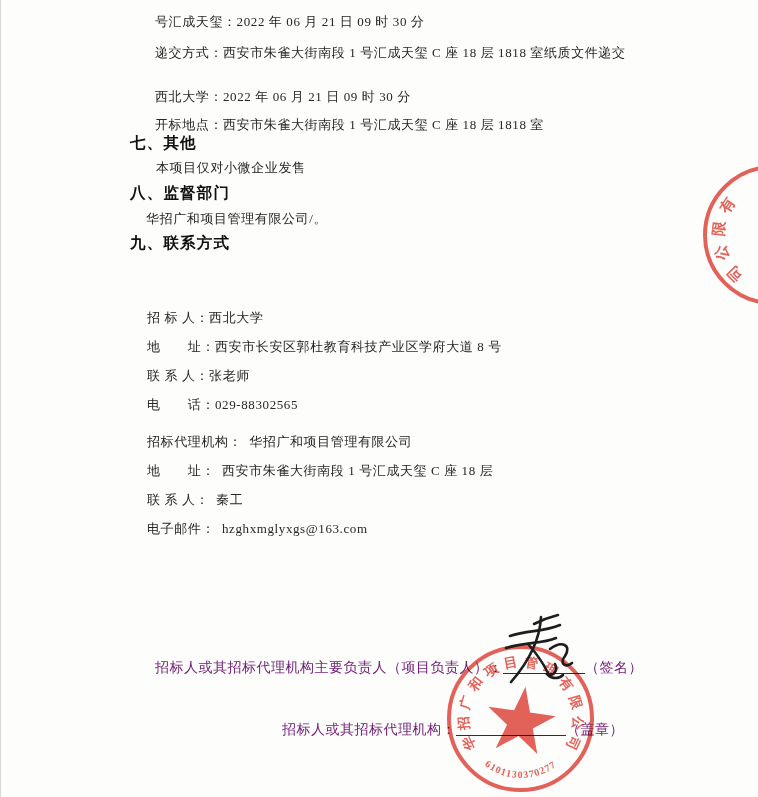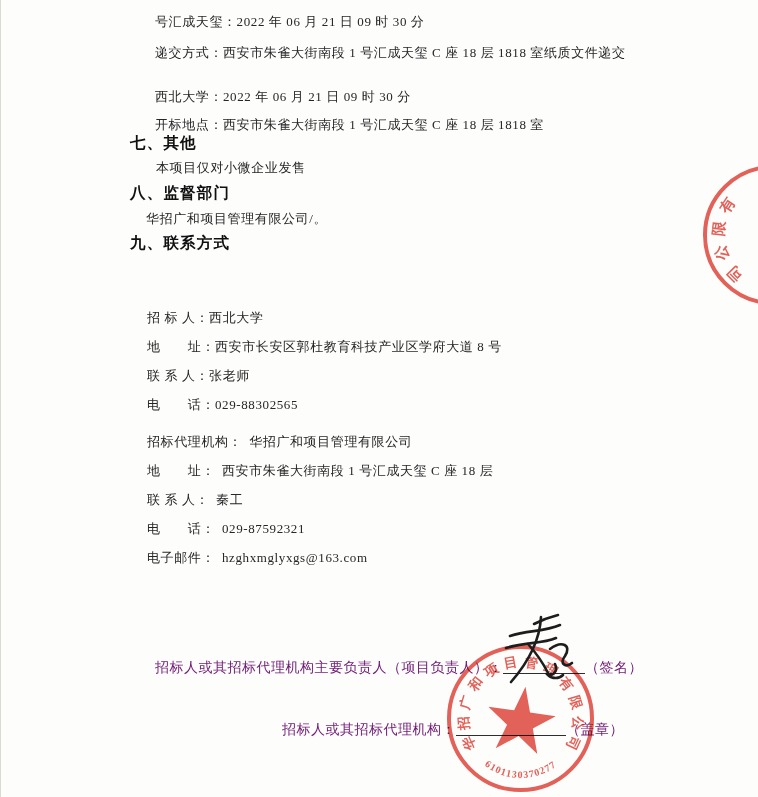--- a/index.html
+++ b/index.html
@@ -70,21 +70,20 @@
     <div class="row"><span>招 标 人：</span><span>西北大学</span></div>
     <div class="row"><span>地　　址：</span><span>西安市长安区郭杜教育科技产业区学府大道 8 号</span></div>
     <div class="row"><span>联 系 人：</span><span>张老师</span></div>
     <div class="row"><span>电　　话：</span><span>029-88302565</span></div>
   </div>
 
   <div class="contact" style="left:147px;top:427px;">
     <div class="row"><span>招标代理机构：</span><span class="val-gap">华招广和项目管理有限公司</span></div>
     <div class="row"><span>地　　址：</span><span class="val-gap">西安市朱雀大街南段 1 号汇成天玺 C 座 18 层</span></div>
     <div class="row"><span>联 系 人：</span><span class="val-gap">秦工</span></div>
-    <div class="row"><span>电　　话：</span><span class="val-gap">029-87592321</span></div>
     <div class="row"><span>电子邮件：</span><span class="val-gap">hzghxmglyxgs@163.com</span></div>
   </div>
 
   <div class="signoff" style="left:155px;top:659px;">
     <span>招标人或其招标代理机构主要负责人（项目负责人）：</span><span class="uline w1"></span><span>（签名）</span>
   </div>
   <div class="signoff" style="left:282px;top:721px;">
     <span>招标人或其招标代理机构：</span><span class="uline w2"></span><span>（盖章）</span>
   </div>
 

